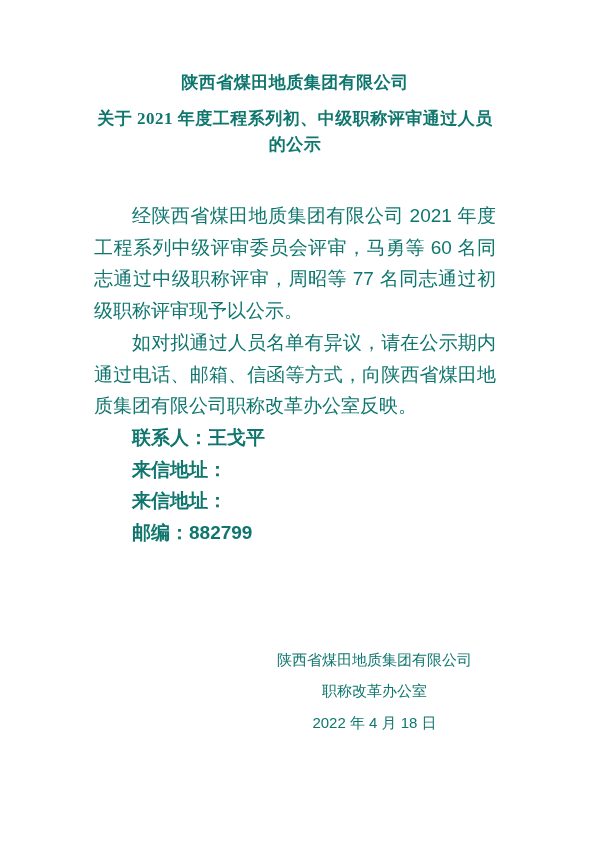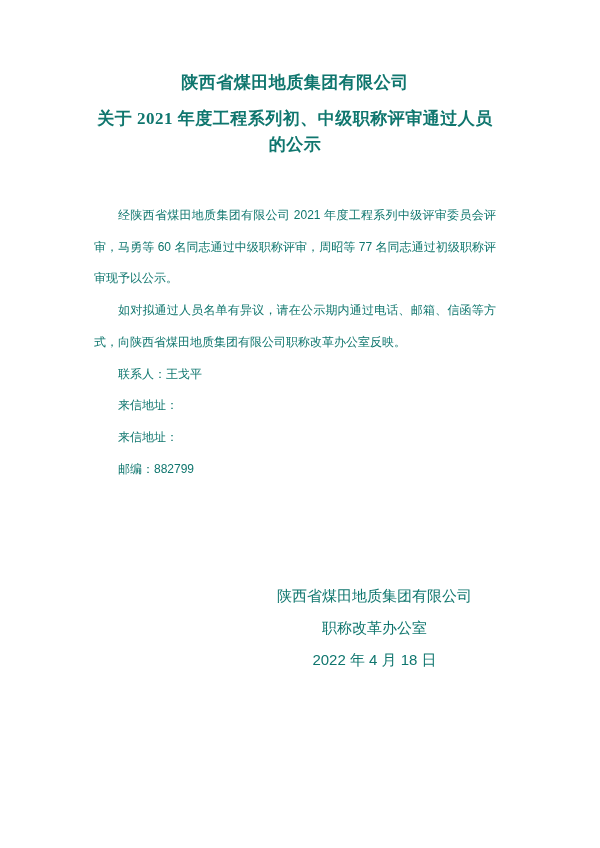--- a/index.html
+++ b/index.html
@@ -18,32 +18,33 @@
   .doc-title {
     font-family: "Liberation Serif", "DejaVu Serif", serif;
     font-weight: bold;
     font-size: 17px;
     line-height: 26px;
     text-align: center;
     letter-spacing: 0.5px;
   }
   .doc-title.second { margin-top: 10px; text-align: center; }
   .body-text {
-    font-size: 12px;
+    font-size: 19px;
     line-height: 31.7px;
     text-align: justify;
   }
   .para {
     text-indent: 2em;
   }
   .para.first { margin-top: 42px; }
   .contact-row {
     display: flex;
     align-items: flex-start;
     padding-left: 2em;
+    font-weight: bold;
   }
   .contact-row .label { flex: none; white-space: nowrap; }
   .contact-row .value { flex: 1 1 auto; }
   .signature {
     margin-top: 95px;
     margin-left: auto;
     margin-right: 24px;
     width: -moz-fit-content;
     width: fit-content;
     text-align: center;

